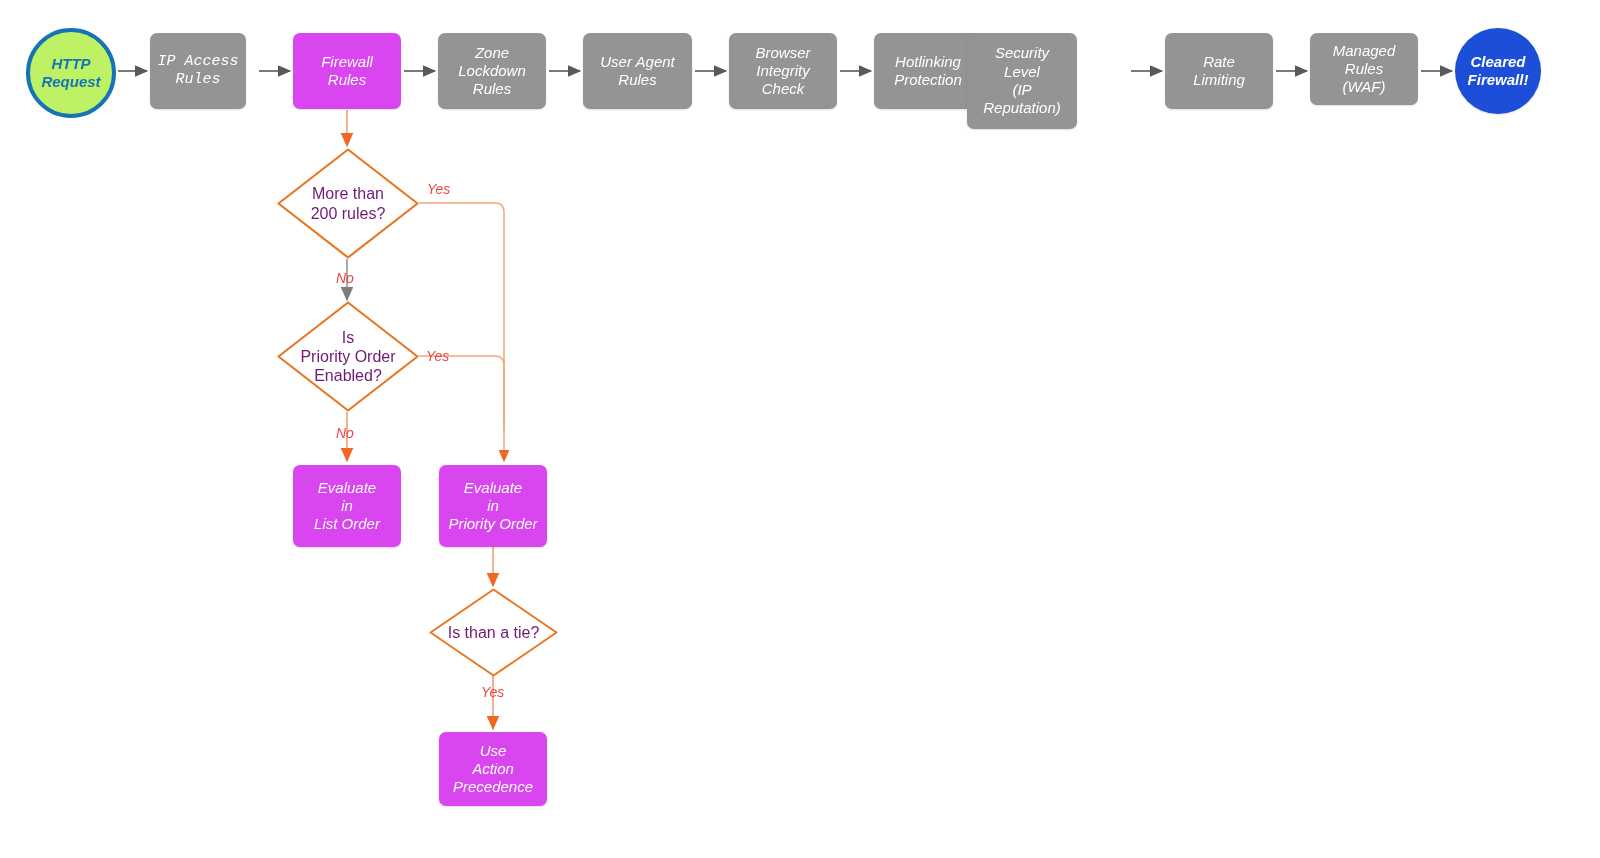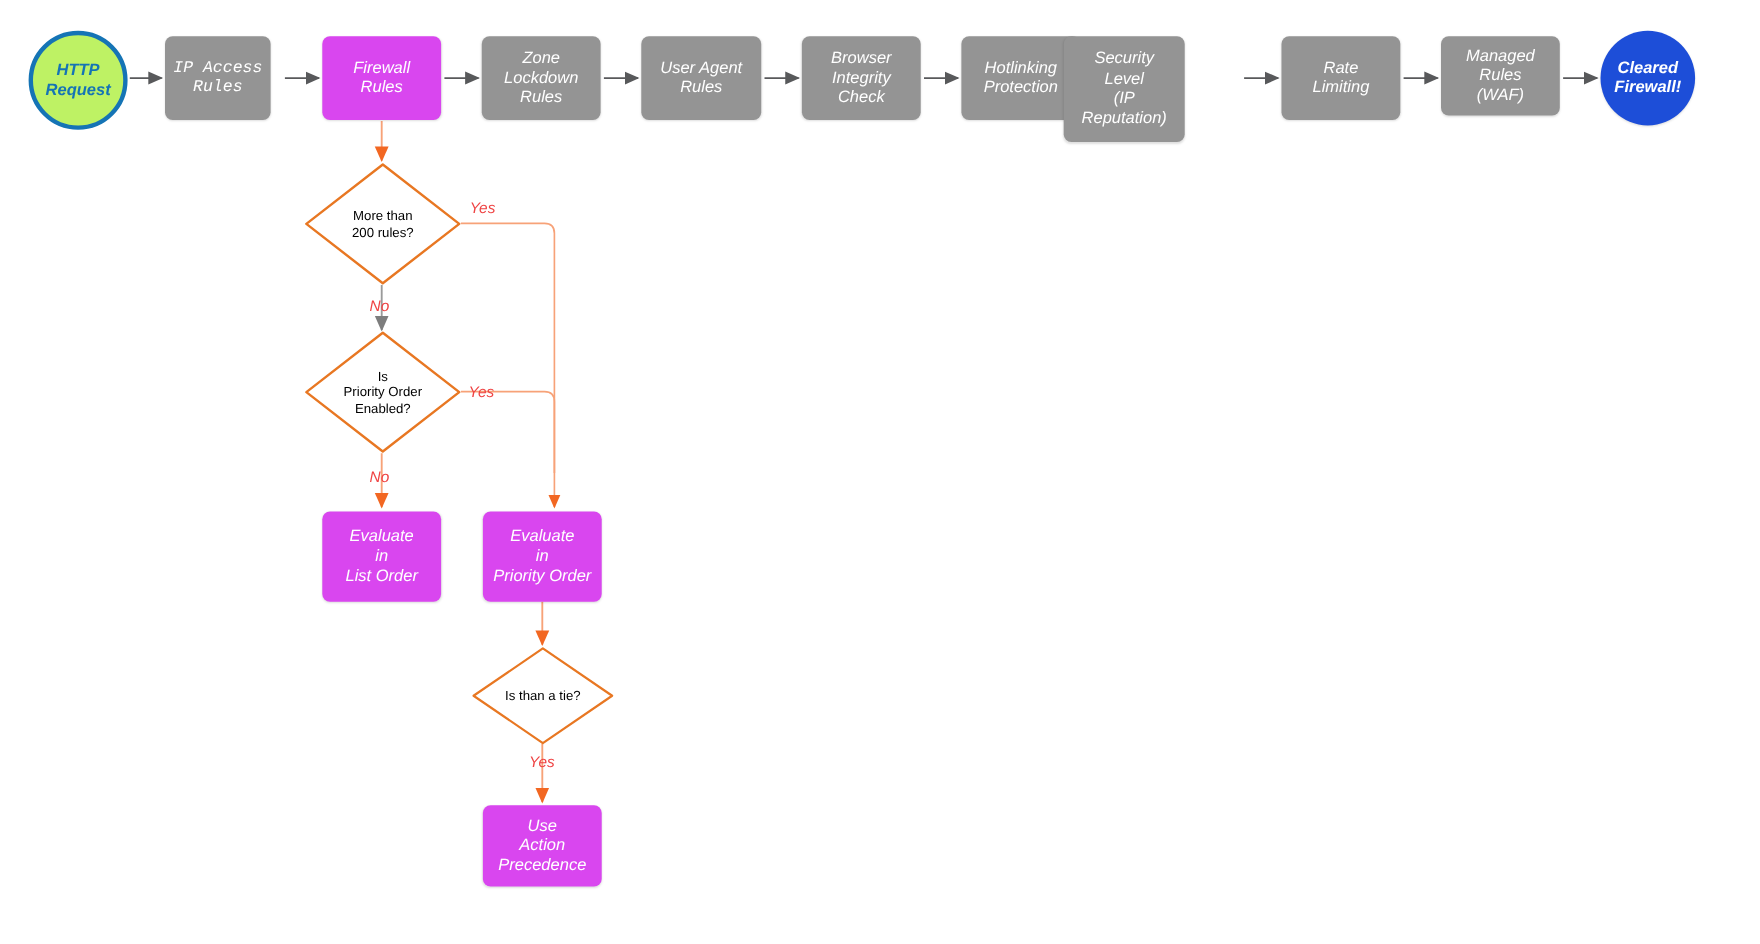--- a/index.html
+++ b/index.html
@@ -72,22 +72,22 @@
   }
   .diamond-label {
     position: absolute;
     left: 0; top: 0;
     width: 100%;
     height: 100%;
     display: flex;
     align-items: center;
     justify-content: center;
     text-align: center;
-    font-size: 12px;
-    color: #000000;
+    font-size: 16px;
+    color: #701a75;
     line-height: 1.2;
     white-space: pre-line;
   }
 
   
   .edge-label {
     position: absolute;
     font-size: 14px;
     font-style: italic;
     color: #ef4444;

